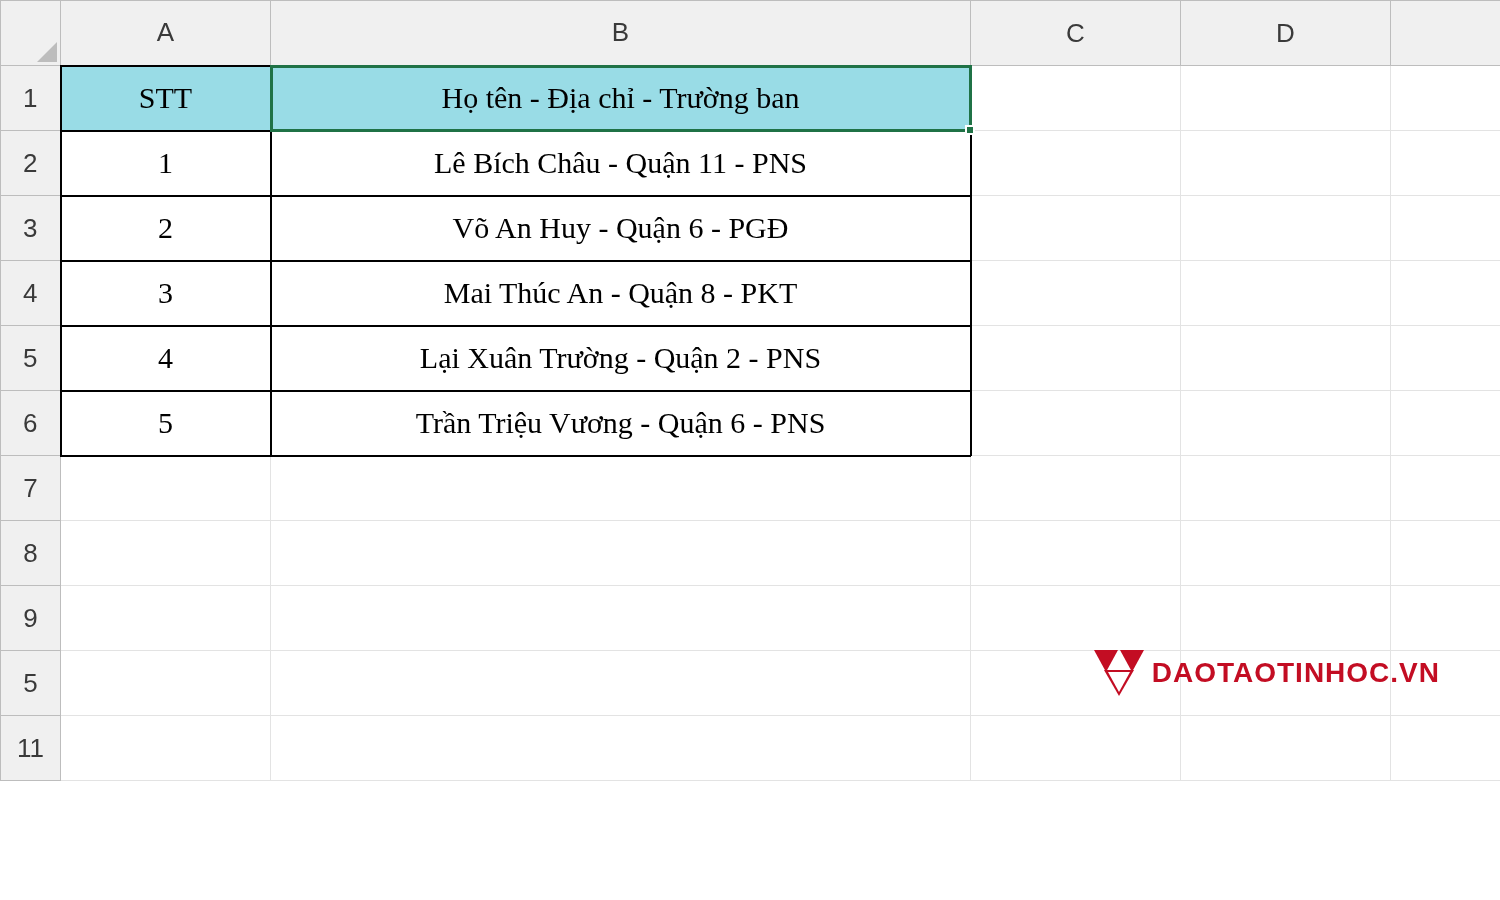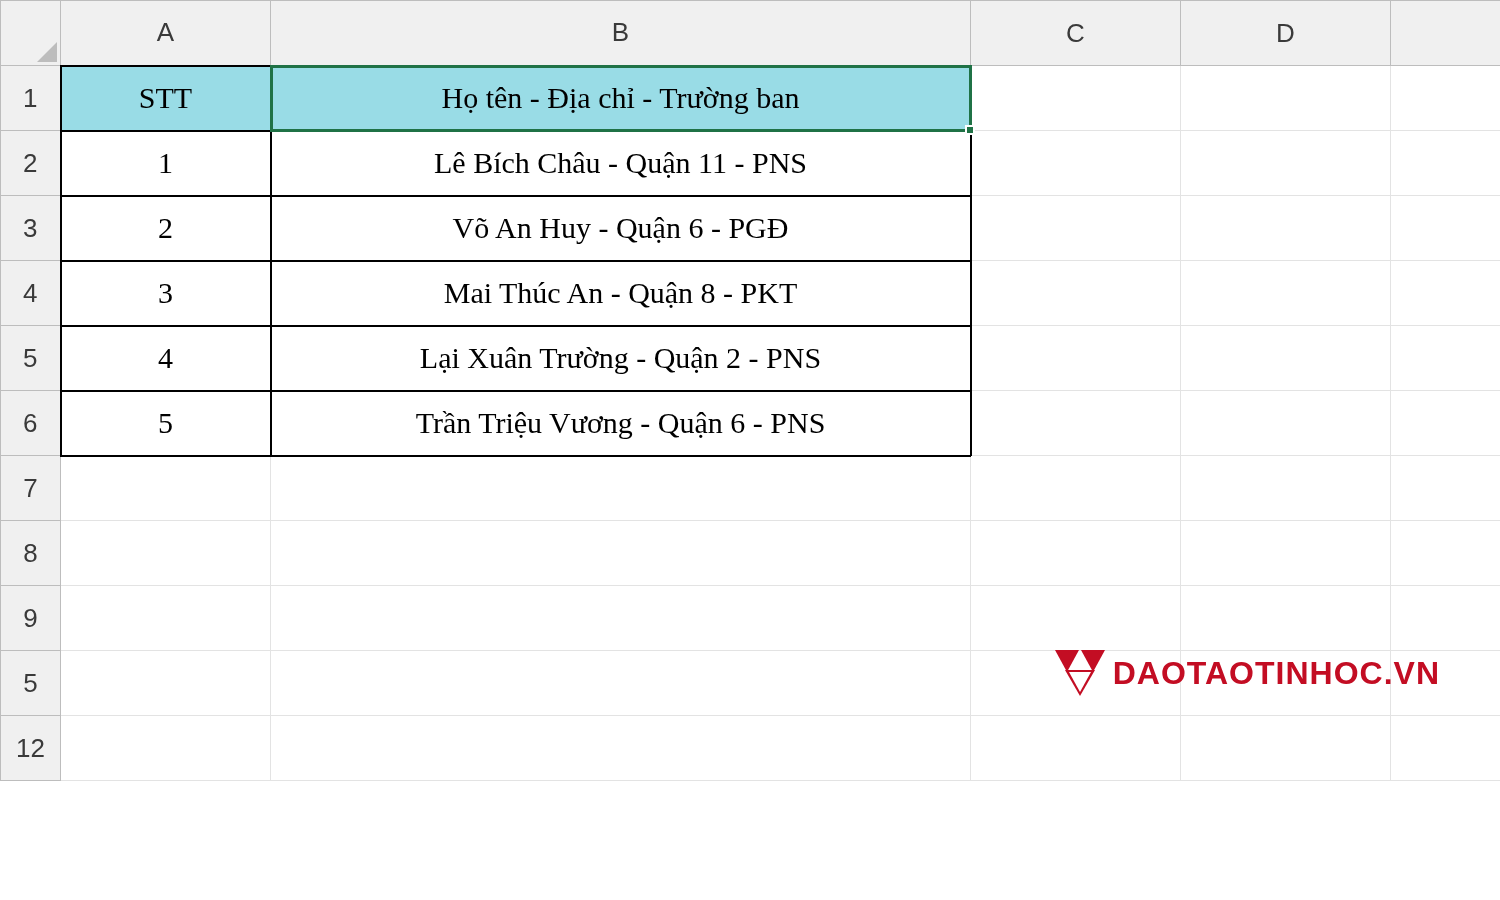--- a/index.html
+++ b/index.html
@@ -74,21 +74,21 @@
     border:2px solid #fff;
     box-sizing:border-box;
   }
   
   .wm{
     position:absolute;
     right:60px;top:650px;
     display:flex;align-items:center;gap:8px;
     font-family:Arial,sans-serif;
     font-weight:800;
-    font-size:32px;
+    font-size:28px;
     letter-spacing:1px;
     color:#c30d23;
     pointer-events:none;
   }
   .wm svg{display:block;}
 </style>
 </head>
 <body>
 
 <table class="sheet">
@@ -191,21 +191,21 @@
       </tr>
       <tr>
         <td class="rowhead">5</td>
         <td class="cell"></td>
         <td class="cell"></td>
         <td class="cell"></td>
         <td class="cell"></td>
         <td class="cell" style="border-right: none;"></td>
       </tr>
       <tr>
-        <td class="rowhead">12</td>
+        <td class="rowhead">11</td>
         <td class="cell"></td>
         <td class="cell"></td>
         <td class="cell"></td>
         <td class="cell"></td>
         <td class="cell" style="border-right: none;"></td>
       </tr>
     </tbody>
 </table>
 
 <div class="wm">

